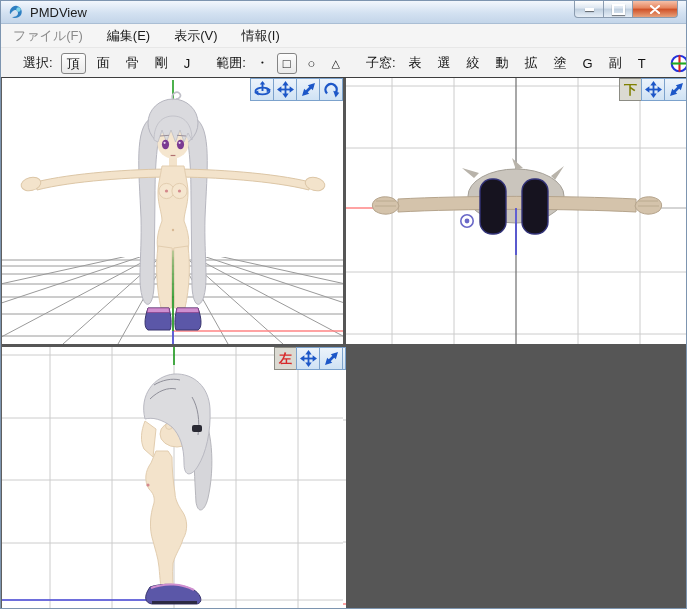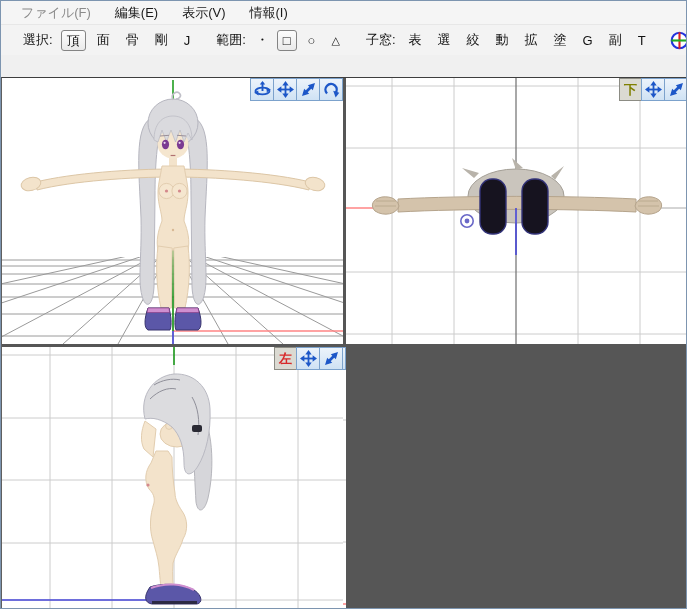--- a/index.html
+++ b/index.html
@@ -11,21 +11,21 @@
   .title-text{font-size:13px;color:#1c1c1c;margin-left:6px;}
   .win-buttons{position:absolute;top:0;right:8px;display:flex;}
   .winbtn{height:17px;box-sizing:border-box;border:1px solid #8b9cb0;border-top:none;display:flex;align-items:center;justify-content:center;cursor:default;}
   .winbtn.min{width:30px;border-radius:0 0 0 4px;background:linear-gradient(#ffffff,#dbe5f0 45%,#bfcfdf 50%,#e6eef7);}
   .winbtn.max{width:29px;border-left:none;background:linear-gradient(#ffffff,#dbe5f0 45%,#bfcfdf 50%,#e6eef7);}
   .winbtn.close{width:45px;border-left:none;border-radius:0 0 4px 0;background:linear-gradient(#f6c0a8,#e5835c 45%,#cf5027 50%,#e8a17b);}
   .glyph-min{width:9px;height:3px;background:#fff;box-shadow:0 1px 1px rgba(0,0,0,.55);}
   .glyph-max{width:9px;height:7px;border:2px solid #fff;box-shadow:0 1px 1px rgba(0,0,0,.45);}
 
   
-  .menubar{height:23px;background:#f5f5f5;border-bottom:1px solid #e7e7e7;display:flex;align-items:center;padding-left:8px;font-size:13px;color:#1a1a1a;}
+  .menubar{height:23px;background:#f5f5f5;border-bottom:1px solid #e7e7e7;display:flex;align-items:center;font-size:13px;color:#1a1a1a;}
   .menu-item{padding:3px 12px;}
   .menu-item.disabled{color:#8b8b8b;}
 
   
   .toolbar{height:30px;background:#f3f3f3;display:flex;align-items:center;font-size:13px;color:#111;padding-left:12px;}
   .grip{width:4px;height:20px;margin:0 5px 0 1px;background-image:radial-gradient(circle,#98a6b8 1px,transparent 1.2px);background-size:4px 4px;}
   .tb-label{margin:0 5px 0 4px;white-space:nowrap;}
   .tb-btn{box-sizing:border-box;border:1px solid #848484;border-radius:3px;background:linear-gradient(#fdfdfd,#eaeaea);padding:2px 5px;margin:0 3px;font-size:13px;line-height:15px;cursor:default;}
   .tb-flat{padding:2px 6px;margin:0 2px;cursor:default;}
   .tb-sep{width:1px;height:20px;background:#b5b5b5;margin:0 7px;}
@@ -83,20 +83,42 @@
       <rect x="2" y="2" width="7" height="7" fill="#8fe8f2"></rect>
       <rect x="10" y="2" width="7" height="7" fill="#f2ec8e"></rect>
       <rect x="2" y="10" width="7" height="7" fill="#f2ec8e"></rect>
       <rect x="10" y="10" width="7" height="7" fill="#f2ec8e"></rect>
     </symbol>
   </defs>
 </svg>
 
 <div class="window">
 
+  <div class="titlebar">
+    <span style="display:inline-flex">
+      <svg width="16" height="16" viewBox="0 0 16 16">
+        <path d="M2,10 C1,5 5,1 9,2 C13,3 15,7 13,11 C11,14 6,15 4,13 C7,13 10,12 10,9 C10,6 7,5 5,7 C3,8.5 3,10 2,10 Z" fill="#2e7fc2"></path>
+        <circle cx="10.5" cy="5.5" r="2.2" fill="#7fd4e8"></circle>
+      </svg>
+    </span>
+    <span class="title-text">PMDView</span>
+    <div class="win-buttons">
+      <div class="winbtn min">
+          <div class="glyph-min"></div>
+        </div>
+      <div class="winbtn max">
+          <div class="glyph-max"></div>
+        </div>
+      <div class="winbtn close">
+        <svg width="10" height="9" viewBox="0 0 10 9">
+          <path d="M1,1 L9,8 M9,1 L1,8" stroke="#ffffff" stroke-width="2.1" stroke-linecap="round"></path>
+        </svg>
+      </div>
+    </div>
+  </div>
 
   <div class="menubar">
     <span class="menu-item disabled">ファイル(F)</span>
     <span class="menu-item">編集(E)</span>
     <span class="menu-item">表示(V)</span>
     <span class="menu-item">情報(I)</span>
   </div>
 
   <div class="toolbar">
     <div class="grip"></div>

